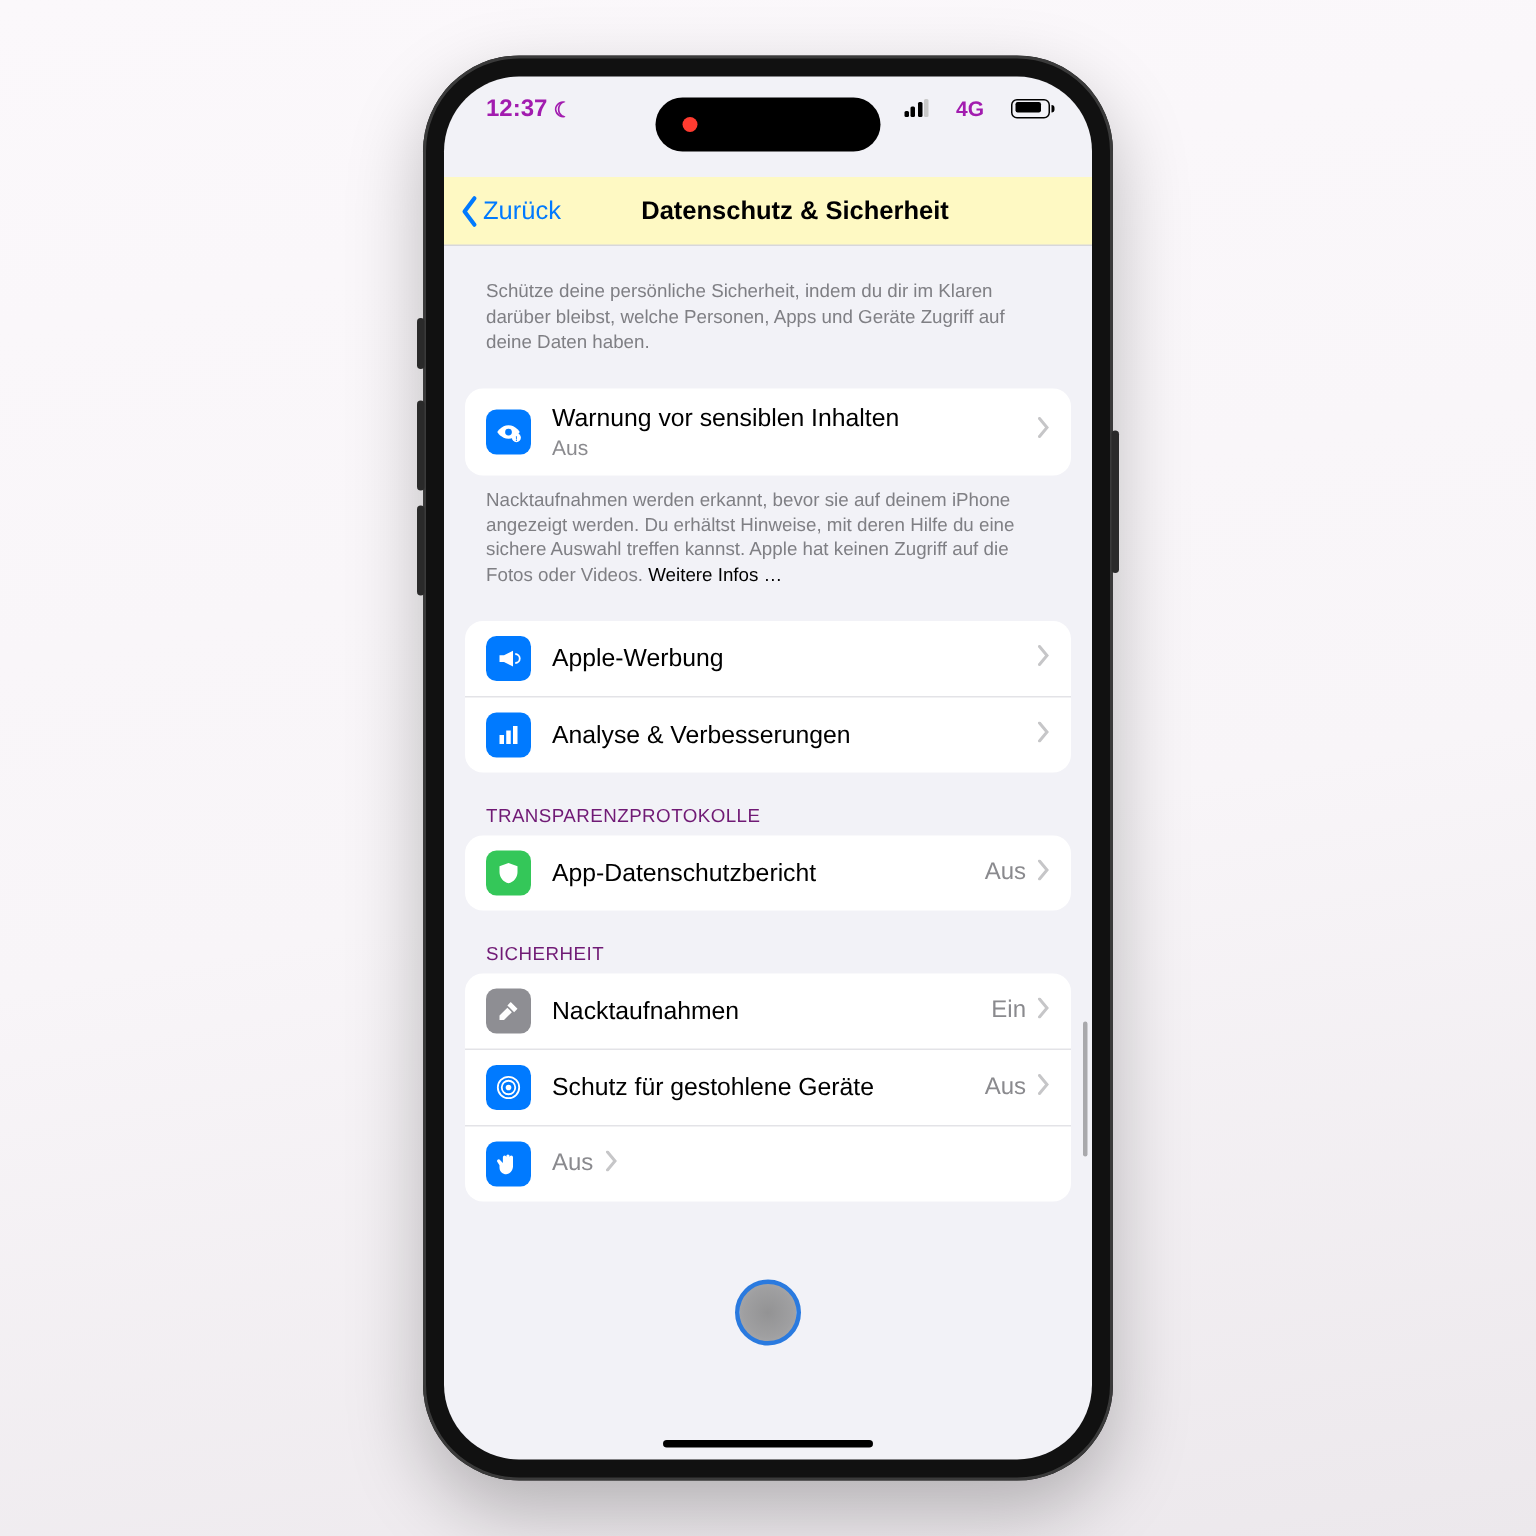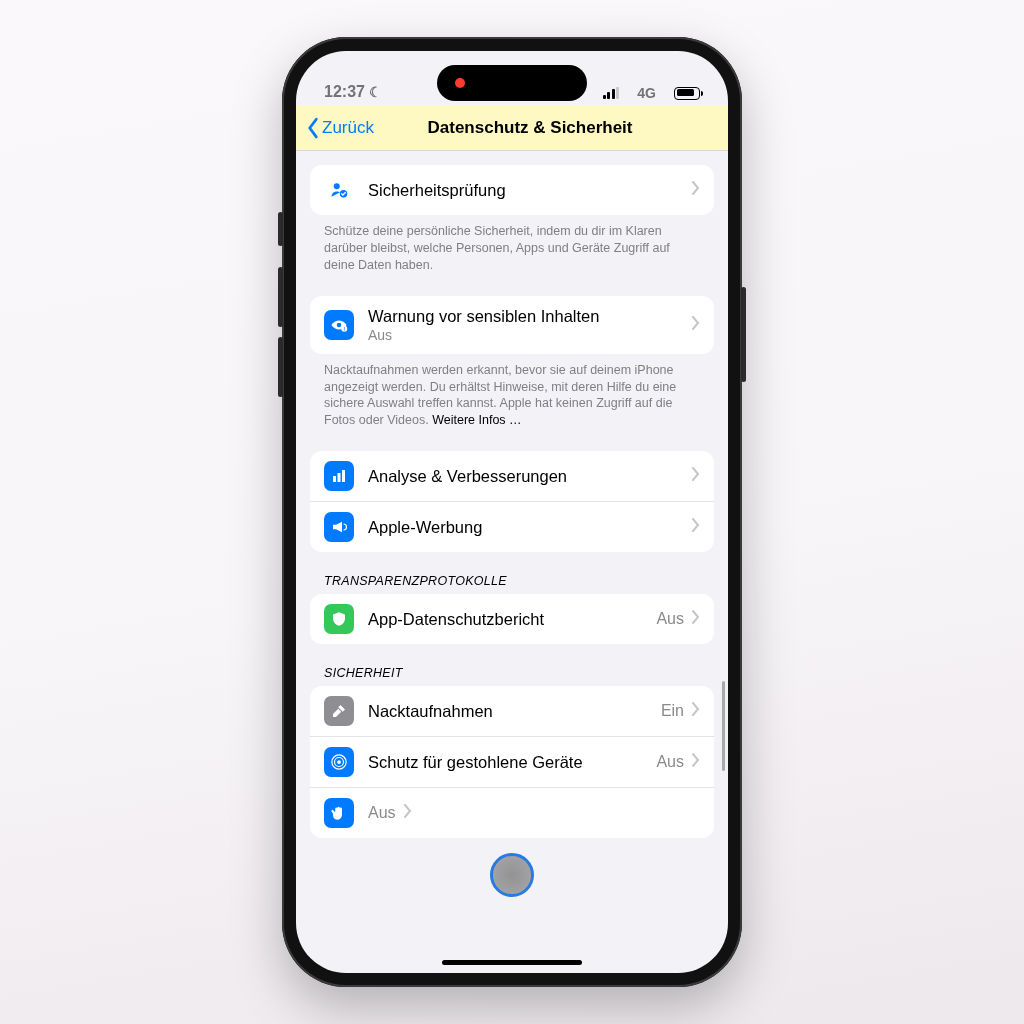--- a/index.html
+++ b/index.html
@@ -28,22 +28,22 @@
     overflow: hidden;
     position: relative;
   }
   .island {
     position: absolute; top: 14px; left: 50%; transform: translateX(-50%);
     width: 150px; height: 36px; background: #000; border-radius: 20px;
     display: flex; align-items: center; justify-content: flex-start; padding-left: 18px;
   }
   .island-dot { width: 10px; height: 10px; border-radius: 50%; background: #ff3b30; }
   .status-bar {
-    height: 54px; display: flex; align-items: flex-end; justify-content: space-between;
-    padding: 0 28px 4px 28px; font-weight: 600; font-size: 16px; color: #737373;
+    height: 54px; display: flex; align-items: flex-start; justify-content: space-between;
+    padding: 0 28px 4px 28px; font-weight: 600; font-size: 16px; color: #a21caf; margin-top: 13px;
   }
   .status-left { display: flex; align-items: center; gap: 4px; }
   .status-right { display: flex; align-items: center; gap: 18px; font-size: 14px; }
   .moon-icon { font-size: 14px; }
   .nav-bar {
     height: 46px; display: flex; align-items: center; padding: 0 10px;
     border-bottom: 1px solid #d7d7db; background: #fef9c3; position: relative;
   }
   .nav-back { color: #007aff; display: flex; align-items: center; font-size: 17px; cursor: pointer; }
   .nav-back svg { width: 14px; height: 22px; margin-right: 2px; }
@@ -58,21 +58,21 @@
   .row-icon {
     width: 30px; height: 30px; border-radius: 7px; margin-right: 14px;
     display: flex; align-items: center; justify-content: center; flex-shrink: 0;
   }
   .row-body { flex: 1; display: flex; flex-direction: column; justify-content: center; }
   .row-title { font-size: 16.5px; color: #000; line-height: 1.25; }
   .row-sub { font-size: 14px; color: #8a8a8e; margin-top: 0px; }
   .row-value { font-size: 16px; color: #8a8a8e; margin-right: 8px; }
   .footer-text { font-size: 12.5px; color: #7f7f84; line-height: 1.35; padding: 8px 14px 0 14px; }
   .footer-text a { color: #000000; text-decoration: none; }
-  .section-header { font-size: 12.5px; color: #000000; text-transform: uppercase; padding: 22px 14px 6px 14px; letter-spacing: .3px; font-style: italic; }
+  .section-header { font-size: 12.5px; color: #701a75; text-transform: uppercase; padding: 22px 14px 6px 14px; letter-spacing: .3px; }
   .spacer { height: 22px; }
   .ic-blue { background: #007aff; }
   .ic-green { background: #34c759; }
   .ic-gray { background: #8e8e93; }
   svg.glyph { width: 18px; height: 18px; }
   .chev { flex-shrink: 0; }
   .chev svg { width: 8px; height: 14px; }
   .home-indicator {
     position: absolute; bottom: 8px; left: 50%; transform: translateX(-50%);
     width: 140px; height: 5px; background: #000; border-radius: 3px;
@@ -130,38 +130,20 @@
         <svg viewBox="0 0 12 20">
             <path d="M9 2 L3 10 L9 18" stroke="#007aff" stroke-width="2.5" fill="none" stroke-linecap="round" stroke-linejoin="round"></path>
           </svg>
         <span>Zurück</span>
       </div>
       <div class="nav-title">Datenschutz &amp; Sicherheit</div>
     </div>
 
     <div class="content">
 
-      <div class="group">
-        <div class="row">
-          <div class="row-icon" style="background:#fff">
-            <svg class="glyph" viewBox="0 0 24 24">
-                <circle cx="9" cy="7" r="4" fill="#007aff"></circle>
-                <path d="M2 21c0-4 3-7 7-7 2 0 3 .5 4 1.3" fill="#007aff"></path>
-                <circle cx="18" cy="17" r="5" fill="#007aff"></circle>
-                <path d="M15.5 17l1.7 1.7 3.3-3.4" stroke="#fff" stroke-width="1.6" fill="none" stroke-linecap="round"></path>
-              </svg>
-          </div>
-          <div class="row-body">
-              <div class="row-title">Sicherheitsprüfung</div>
-            </div>
-          <div class="chev"><svg viewBox="0 0 8 14">
-                <path d="M1 1l5 6-5 6" stroke="#c6c6c8" stroke-width="2" fill="none" stroke-linecap="round"></path>
-              </svg></div>
-        </div>
-      </div>
       <div class="footer-text">Schütze deine persönliche Sicherheit, indem du dir im Klaren darüber bleibst, welche Personen, Apps und Geräte Zugriff auf deine Daten haben.</div>
 
       <div class="spacer"></div>
 
       <div class="group">
         <div class="row" style="min-height:58px">
           <div class="row-icon ic-blue">
             <svg class="glyph" viewBox="0 0 24 24">
                 <path d="M2 12s3.5-6 10-6 10 6 10 6-3.5 6-10 6S2 12 2 12z" fill="#fff"></path>
                 <circle cx="12" cy="12" r="3" fill="#007aff"></circle>
@@ -181,41 +163,41 @@
       <div class="footer-text">
         <span>Nacktaufnahmen werden erkannt, bevor sie auf deinem iPhone angezeigt werden. Du erhältst Hinweise, mit deren Hilfe du eine sichere Auswahl treffen kannst. Apple hat keinen Zugriff auf die Fotos oder Videos. </span><a href="#">Weitere Infos …</a>
       </div>
 
       <div class="spacer"></div>
 
       <div class="group">
         <div class="row">
           <div class="row-icon ic-blue">
             <svg class="glyph" viewBox="0 0 24 24">
+                <path d="M4 9v6h4l8 4V5l-8 4H4z" fill="#fff"></path>
+                <path d="M18 8a4 4 0 010 8" stroke="#fff" stroke-width="1.6" fill="none"></path>
+              </svg>
+          </div>
+          <div class="row-body">
+              <div class="row-title">Apple-Werbung</div>
+            </div>
+          <div class="chev"><svg viewBox="0 0 8 14">
+                <path d="M1 1l5 6-5 6" stroke="#c6c6c8" stroke-width="2" fill="none" stroke-linecap="round"></path>
+              </svg></div>
+        </div>
+        <div class="row">
+          <div class="row-icon ic-blue">
+            <svg class="glyph" viewBox="0 0 24 24">
                 <rect x="4" y="12" width="4" height="8" fill="#fff"></rect>
                 <rect x="10" y="8" width="4" height="12" fill="#fff"></rect>
                 <rect x="16" y="4" width="4" height="16" fill="#fff"></rect>
               </svg>
           </div>
           <div class="row-body">
               <div class="row-title">Analyse &amp; Verbesserungen</div>
-            </div>
-          <div class="chev"><svg viewBox="0 0 8 14">
-                <path d="M1 1l5 6-5 6" stroke="#c6c6c8" stroke-width="2" fill="none" stroke-linecap="round"></path>
-              </svg></div>
-        </div>
-        <div class="row">
-          <div class="row-icon ic-blue">
-            <svg class="glyph" viewBox="0 0 24 24">
-                <path d="M4 9v6h4l8 4V5l-8 4H4z" fill="#fff"></path>
-                <path d="M18 8a4 4 0 010 8" stroke="#fff" stroke-width="1.6" fill="none"></path>
-              </svg>
-          </div>
-          <div class="row-body">
-              <div class="row-title">Apple-Werbung</div>
             </div>
           <div class="chev"><svg viewBox="0 0 8 14">
                 <path d="M1 1l5 6-5 6" stroke="#c6c6c8" stroke-width="2" fill="none" stroke-linecap="round"></path>
               </svg></div>
         </div>
       </div>
 
       <div class="section-header">TRANSPARENZPROTOKOLLE</div>
       <div class="group">
         <div class="row">

